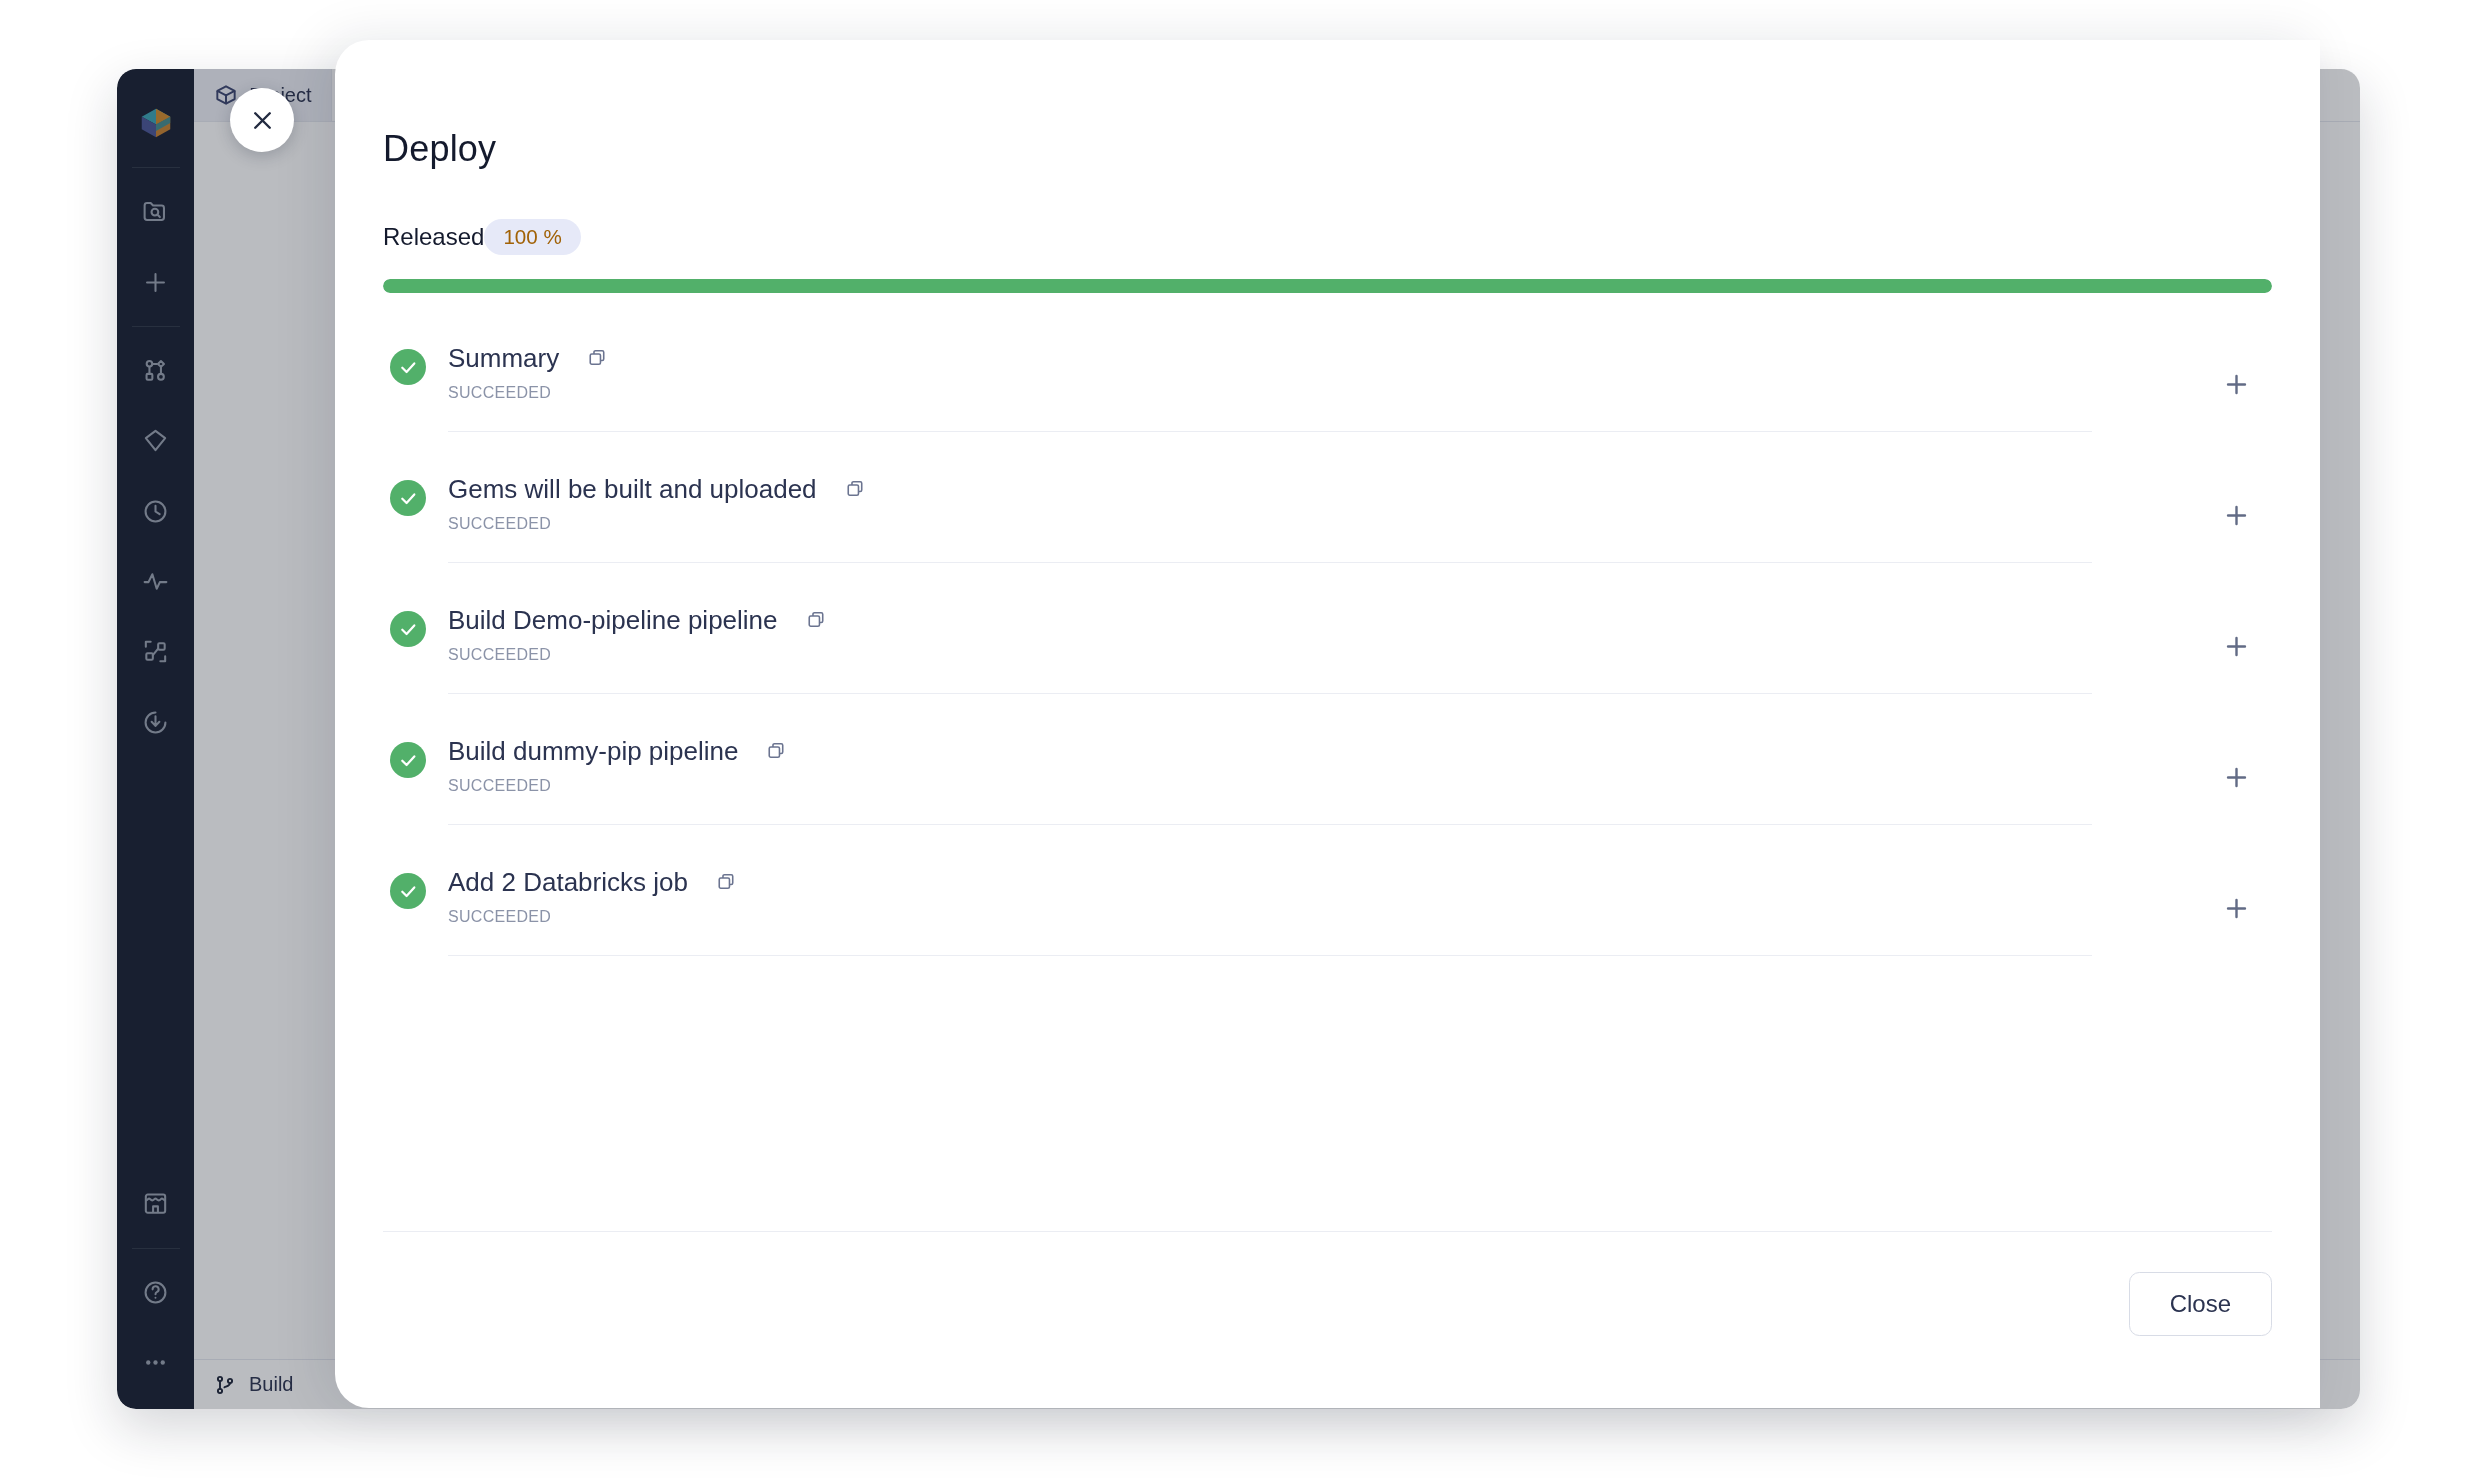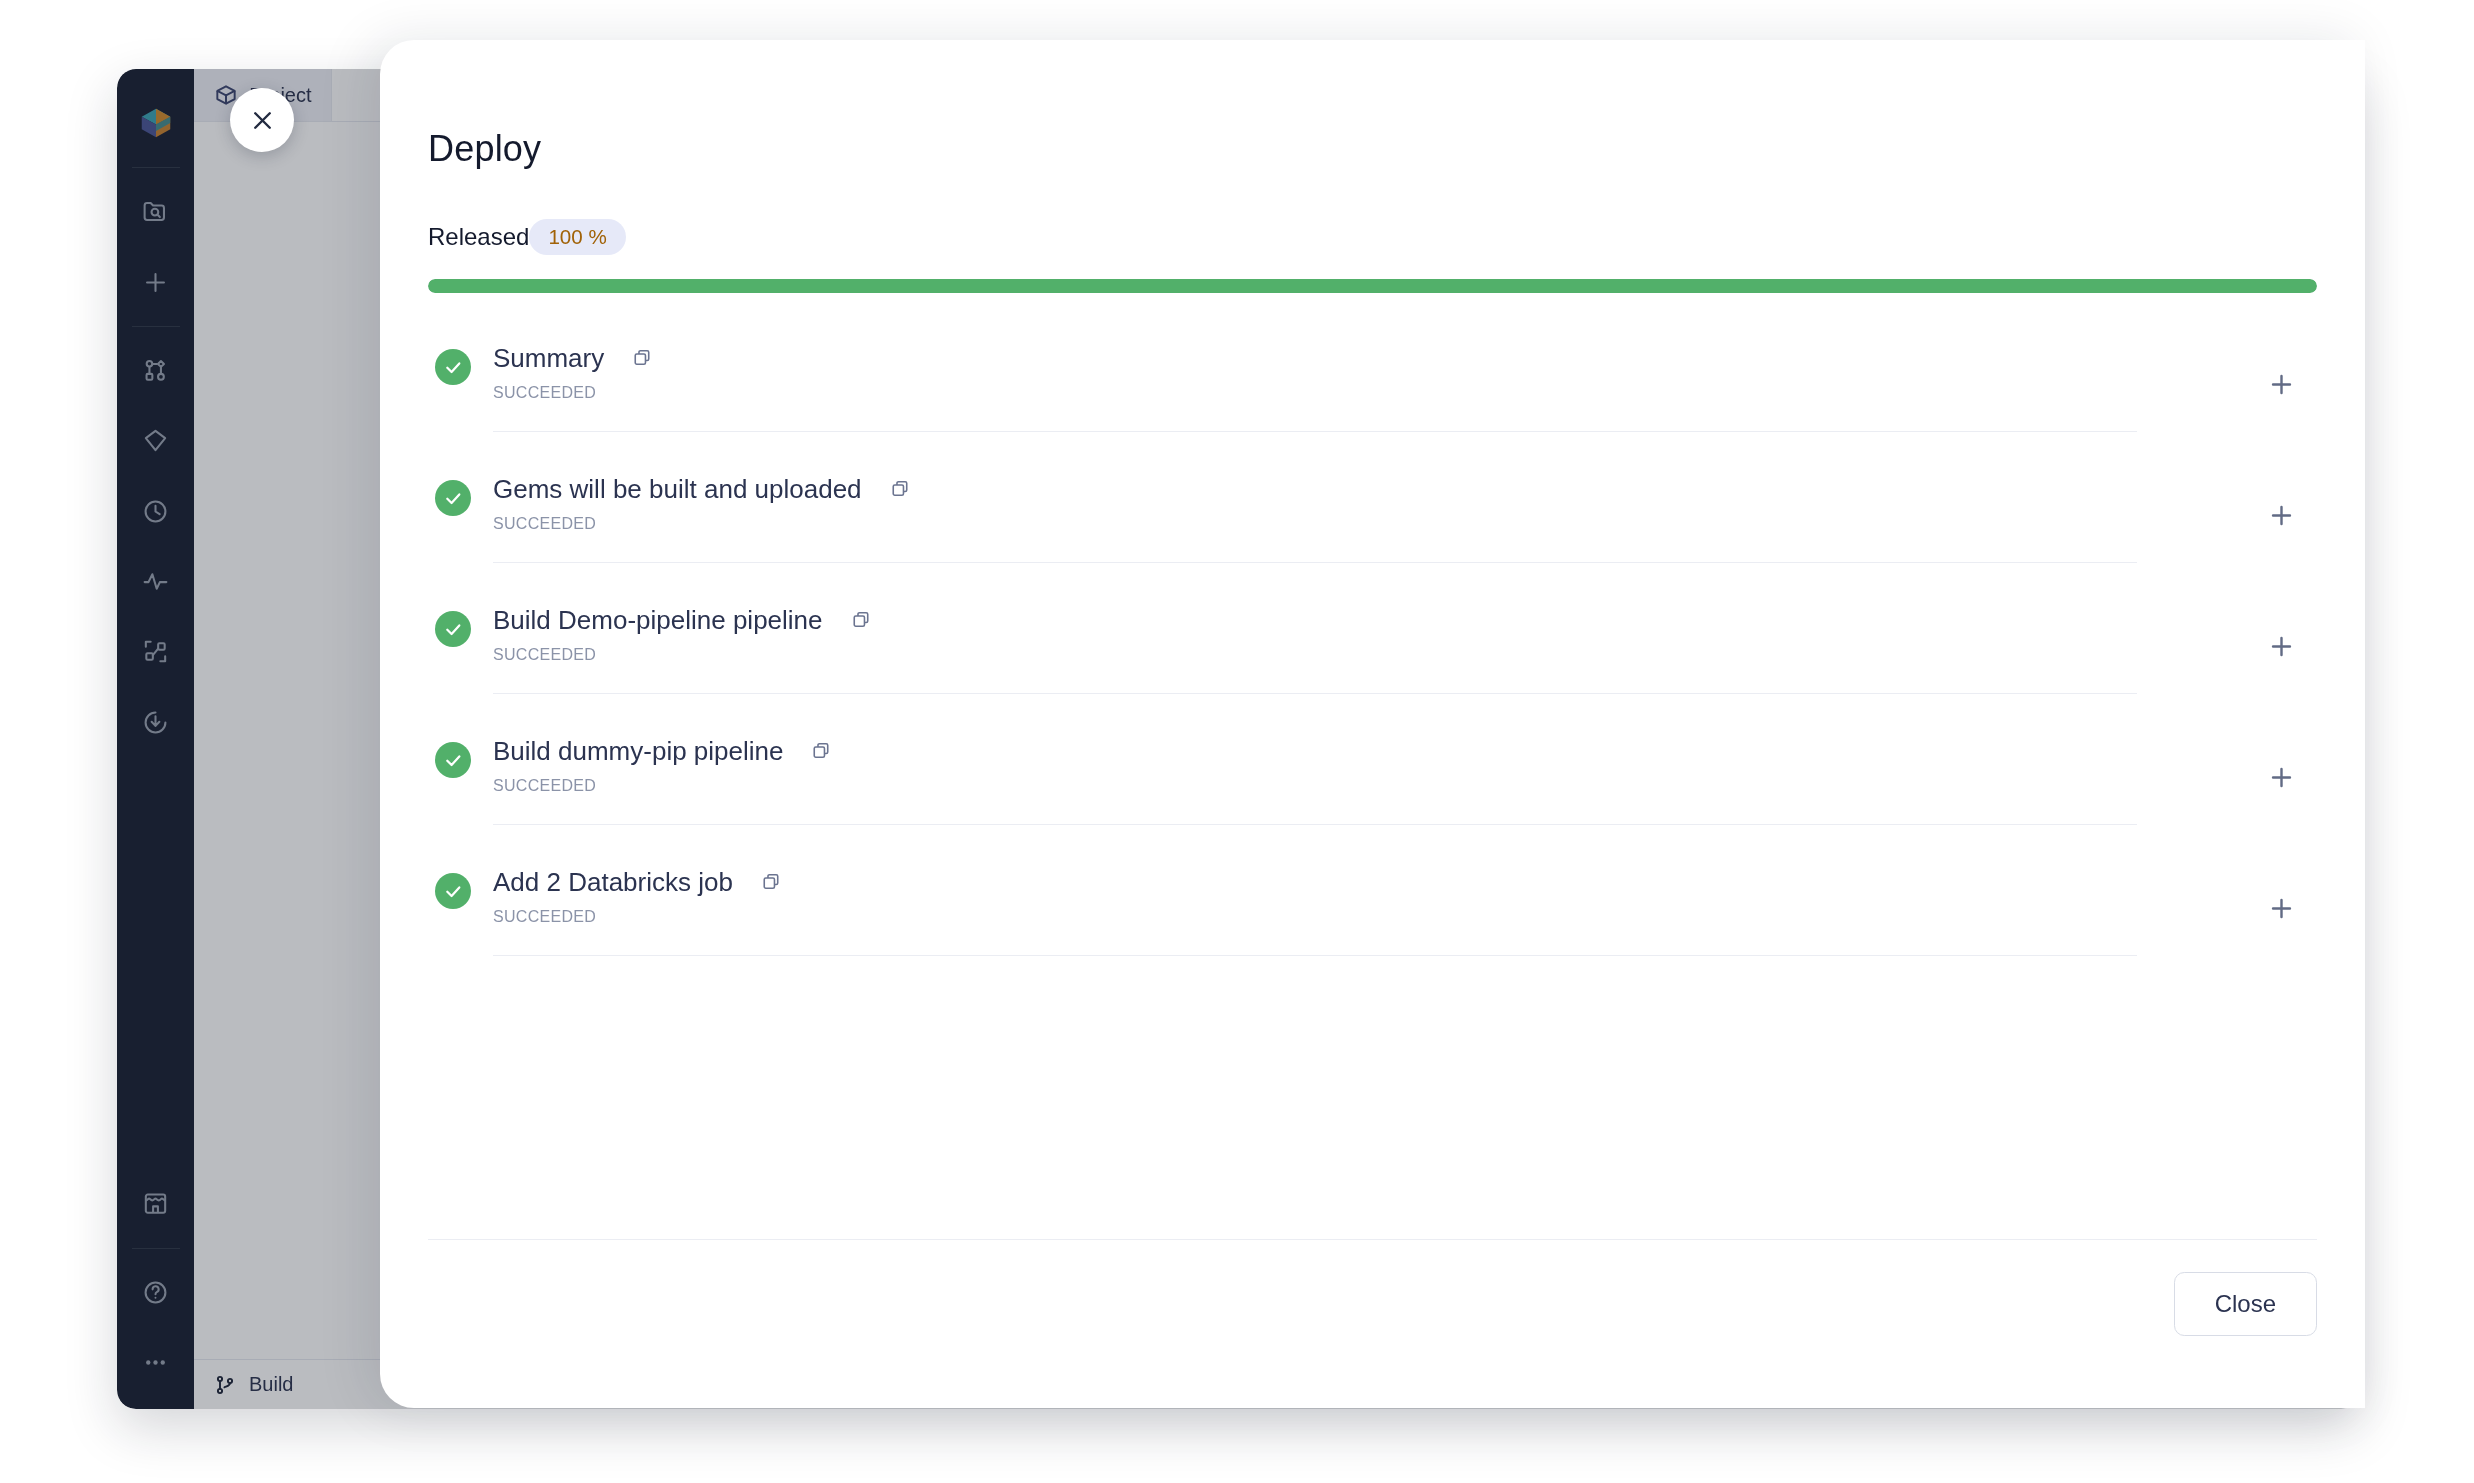--- a/index.html
+++ b/index.html
@@ -106,21 +106,20 @@
 
   
   .modal {
     position: absolute;
     left: 335px; top: 40px;
     width: 1985px; height: 1368px;
     background: #ffffff;
     border-radius: 34px 0 0 34px;
     box-shadow: -12px 0 52px rgba(20,26,45,.10);
     overflow: hidden;
-    margin-left: 45px;
   }
   .modal-inner { position: absolute; inset: 0; padding: 0 48px; }
 
   .modal-title {
     position: absolute; left: 48px; top: 88px;
     font-size: 36px; color: #141a2d; font-weight: normal;
     letter-spacing: 0.2px;
   }
 
   .close-fab {
@@ -190,21 +189,21 @@
     position: absolute; right: 17px; top: 41px;
     width: 38px; height: 38px;
     display: flex; align-items: center; justify-content: center;
     color: #626b85; cursor: pointer;
   }
 
   
   .modal-footer {
     position: absolute; left: 48px; right: 48px; bottom: 72px;
     border-top: 1.7px solid #ebedf3;
-    padding-top: 32px;
+    padding-top: 40px;
     display: flex; justify-content: flex-end;
   }
   .btn-close {
     font-family: "Liberation Sans", sans-serif;
     font-size: 24px; color: #2b3350;
     background: #ffffff; border: 1.7px solid #d8dce6;
     border-radius: 10.3px; padding: 17px 40px;
     cursor: pointer;
   }
 </style>

